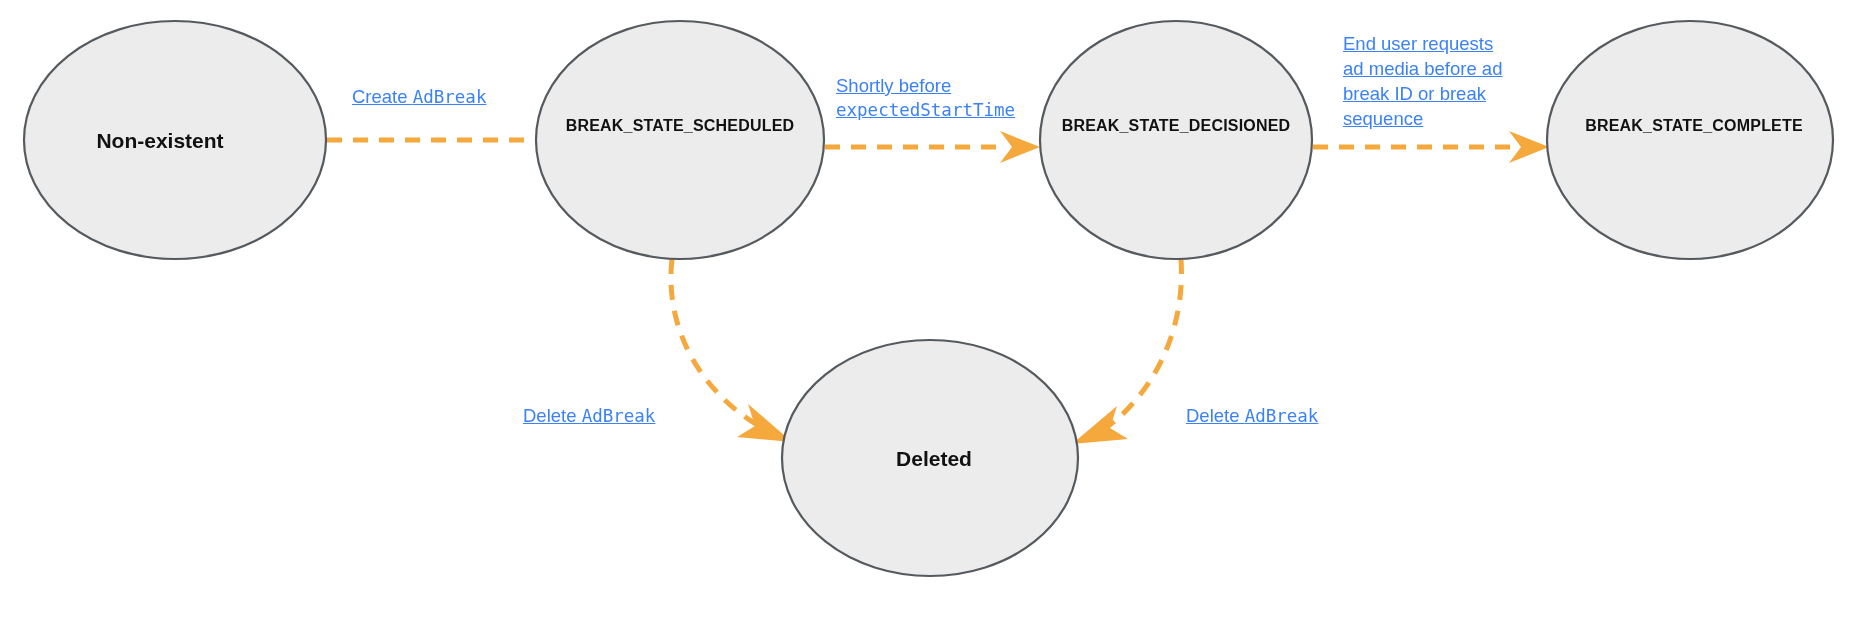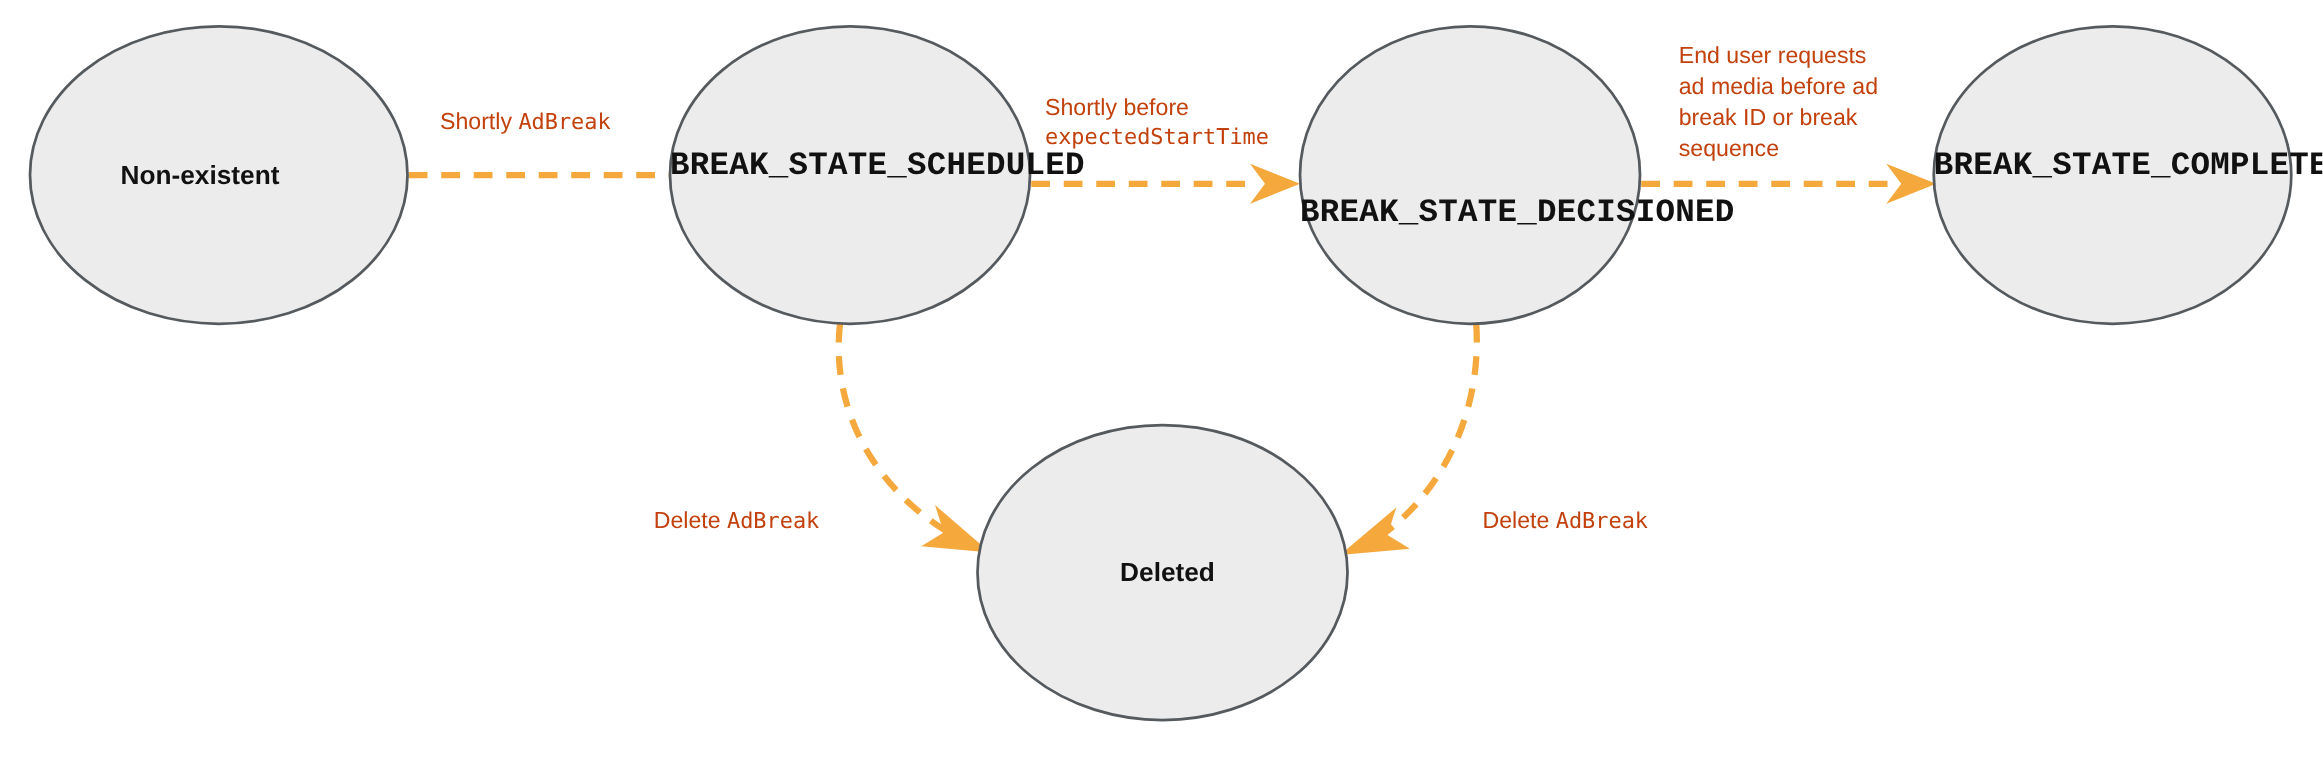--- a/index.html
+++ b/index.html
@@ -43,37 +43,38 @@
   
   .node-label {
     position: absolute;
     text-align: center;
     color: #111111;
     line-height: 1.28;
     white-space: pre;
     pointer-events: none;
   }
   .node-label.mono {
-    font-family: Liberation Mono, monospace;
+    font-family: Liberation Sans, sans-serif;
     font-weight: bold;
-    font-size: 26px;
+    font-size: 16px;
     letter-spacing: 0.2px;
   }
   .node-label.sans {
     font-family: "Liberation Sans", sans-serif;
     font-weight: bold;
     font-size: 21px;
   }
   .edge-label {
     position: absolute;
-    color: #c2410c;
+    color: #3b82f6;
     font-family: "Liberation Sans", sans-serif;
     font-size: 18.5px;
     line-height: 1.32;
     white-space: nowrap;
+    text-decoration: underline;
   }
   .edge-label .code {
     font-family: "DejaVu Sans Mono", monospace;
     font-size: 17.5px;
   }
   .edge-label .ln {
     display: block;
   }
   .edge-label.multiline {
     line-height: 1.35;
@@ -115,28 +116,28 @@
     <ellipse class="node-ellipse" cx="680" cy="140" rx="144" ry="119"></ellipse>
     <ellipse class="node-ellipse" cx="1176" cy="140" rx="136" ry="119"></ellipse>
     <ellipse class="node-ellipse" cx="1690" cy="140" rx="143" ry="119"></ellipse>
     <ellipse class="node-ellipse" cx="930" cy="458" rx="148" ry="118"></ellipse>
   </svg>
 
   <div class="node-label sans" style="left:25px; top:128px; width:270px;">Non-existent</div>
 
   <div class="node-label mono" style="left:536px; top:116px; width:288px;"><span class="ln">BREAK_STATE_</span><span class="ln">SCHEDULED</span></div>
 
-  <div class="node-label mono" style="left:1040px; top:116px; width:272px;margin-top:38px;"><span class="ln">BREAK_STATE_</span><span class="ln">DECISIONED</span></div>
+  <div class="node-label mono" style="left:1040px; top:116px; width:272px;"><span class="ln">BREAK_STATE_</span><span class="ln">DECISIONED</span></div>
 
   <div class="node-label mono" style="left:1547px; top:116px; width:294px;"><span class="ln">BREAK_STATE_</span><span class="ln">COMPLETE</span></div>
 
   <div class="node-label sans" style="left:782px; top:446px; width:304px;">Deleted</div>
 
   <div class="edge-label" style="left:352px; top:85px;">
-    <span class="ln"><span>Shortly </span><span class="code">AdBreak</span></span>
+    <span class="ln"><span>Create </span><span class="code">AdBreak</span></span>
   </div>
 
   <div class="edge-label multiline" style="left:836px; top:74px;">
     <span class="ln">Shortly before</span>
     <span class="ln code">expectedStartTime</span>
   </div>
 
   <div class="edge-label multiline" style="left:1343px; top:32px;">
     <span class="ln">End user requests</span>
     <span class="ln">ad media before ad</span>

